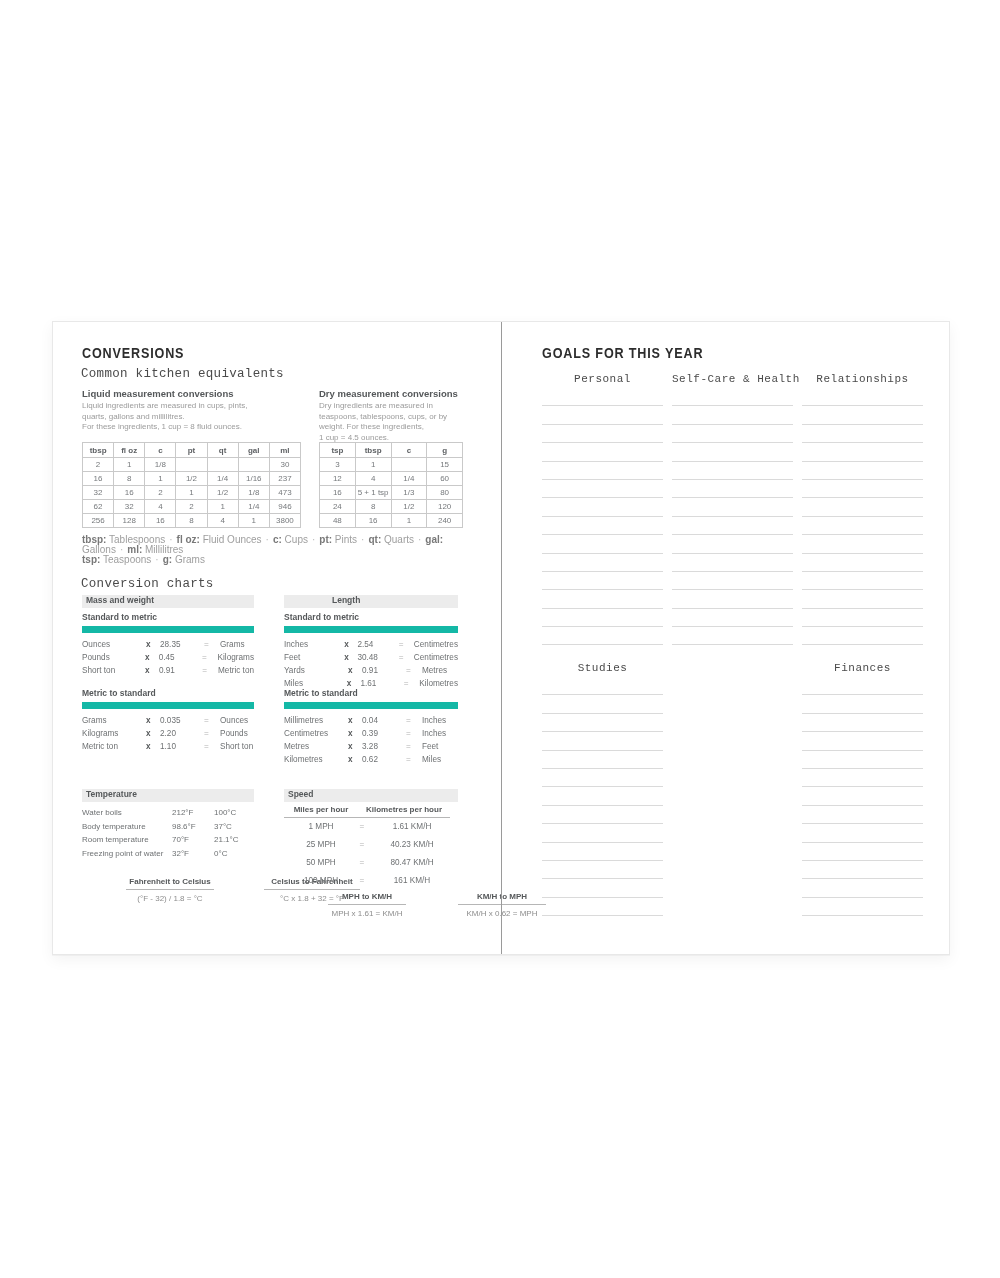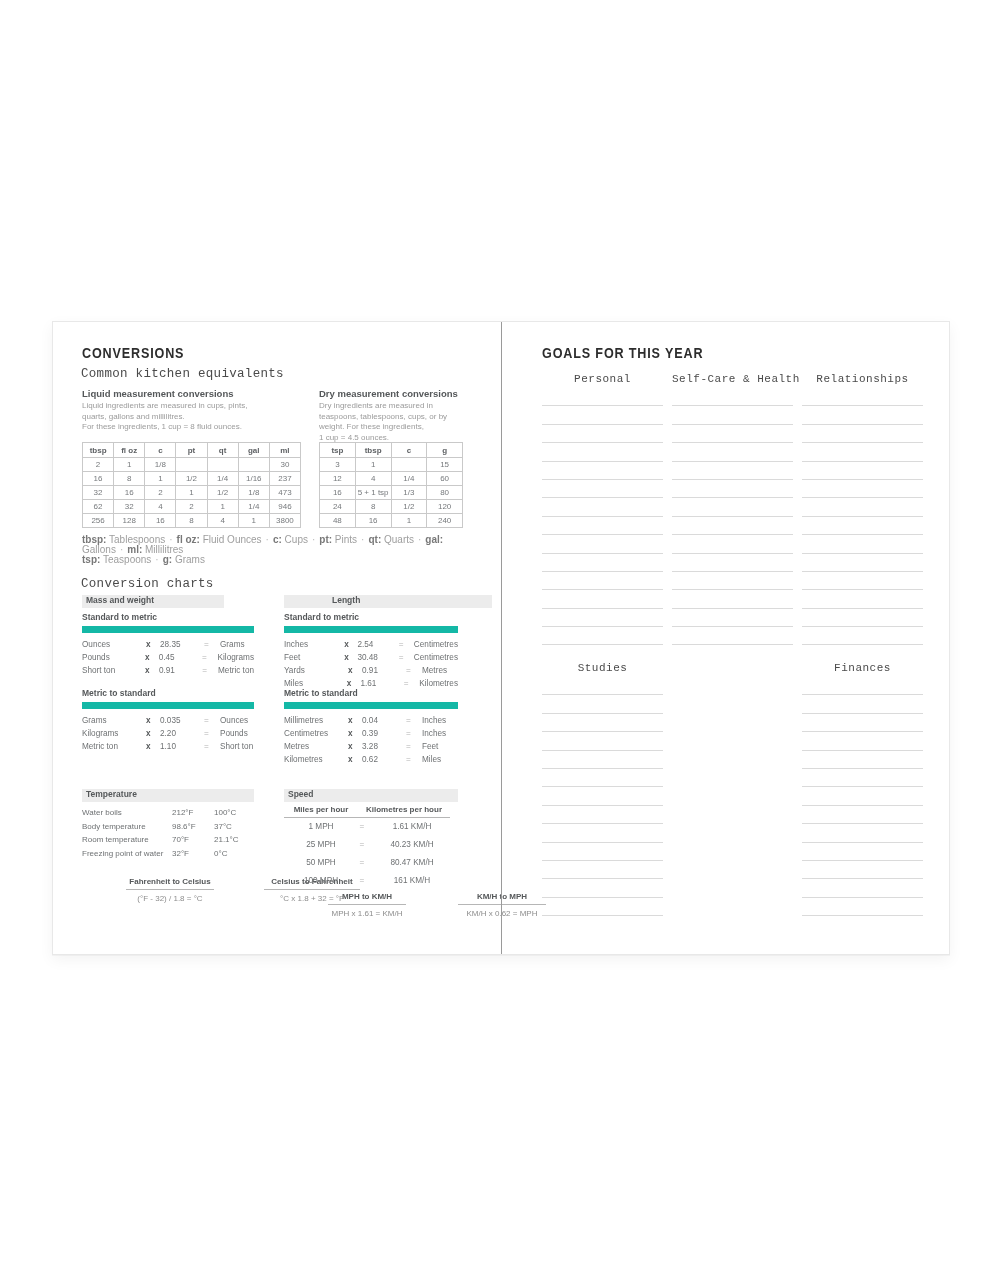--- a/index.html
+++ b/index.html
@@ -30,22 +30,22 @@
   table.conv th{font:700 8px "Liberation Sans",sans-serif;color:#5f6265;height:14px;}
   table.conv td{font:400 8px "Liberation Sans",sans-serif;color:#76797c;height:13px;}
   .liquid-table{left:29px;top:120px;width:219px;}
   .dry-table{left:266px;top:120px;width:144px;}
 
   .legend{position:absolute;left:29px;top:213px;width:398px;font-size:10px;line-height:10px;color:#9e9e9e;}
   .legend b{color:#787878;font-weight:700;}
   .legend .sep{margin:0 4px;color:#b8b8b8;}
 
   .bar{position:absolute;height:13px;line-height:13px;background:#ececec;font:700 8.5px "Liberation Sans",sans-serif;color:#55585a;padding-left:4px;box-sizing:border-box;}
-  .bar-mass{left:29px;top:273px;width:142px;}
-  .bar-length{left:231px;top:273px;width:208px;padding-left:48px;}
+  .bar-mass{left:29px;top:273px;width:172px;}
+  .bar-length{left:231px;top:273px;width:174px;padding-left:48px;}
   .bar-temp{left:29px;top:467px;width:172px;}
   .bar-speed{left:231px;top:467px;width:174px;}
 
   .grp{position:absolute;}
   .grp-heading{font:700 8.5px "Liberation Sans",sans-serif;color:#55585a;padding-bottom:4px;border-bottom:7px solid #14b8a6;margin-bottom:5px;}
   .grp-mass-std{left:29px;top:290px;width:172px;}
   .grp-mass-met{left:29px;top:366px;width:172px;}
   .grp-len-std{left:231px;top:290px;width:174px;}
   .grp-len-met{left:231px;top:366px;width:174px;}
 

